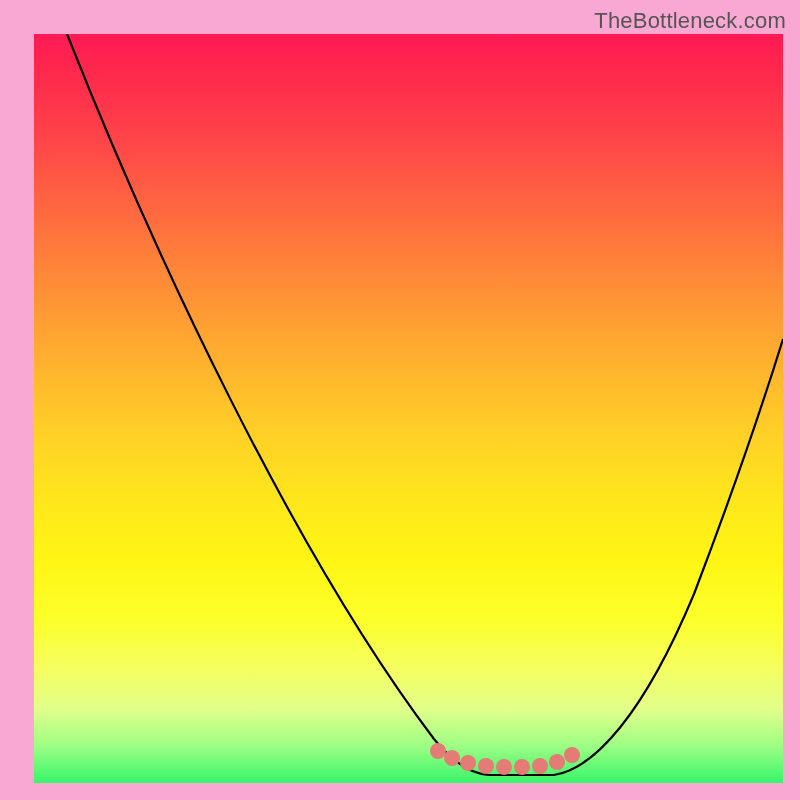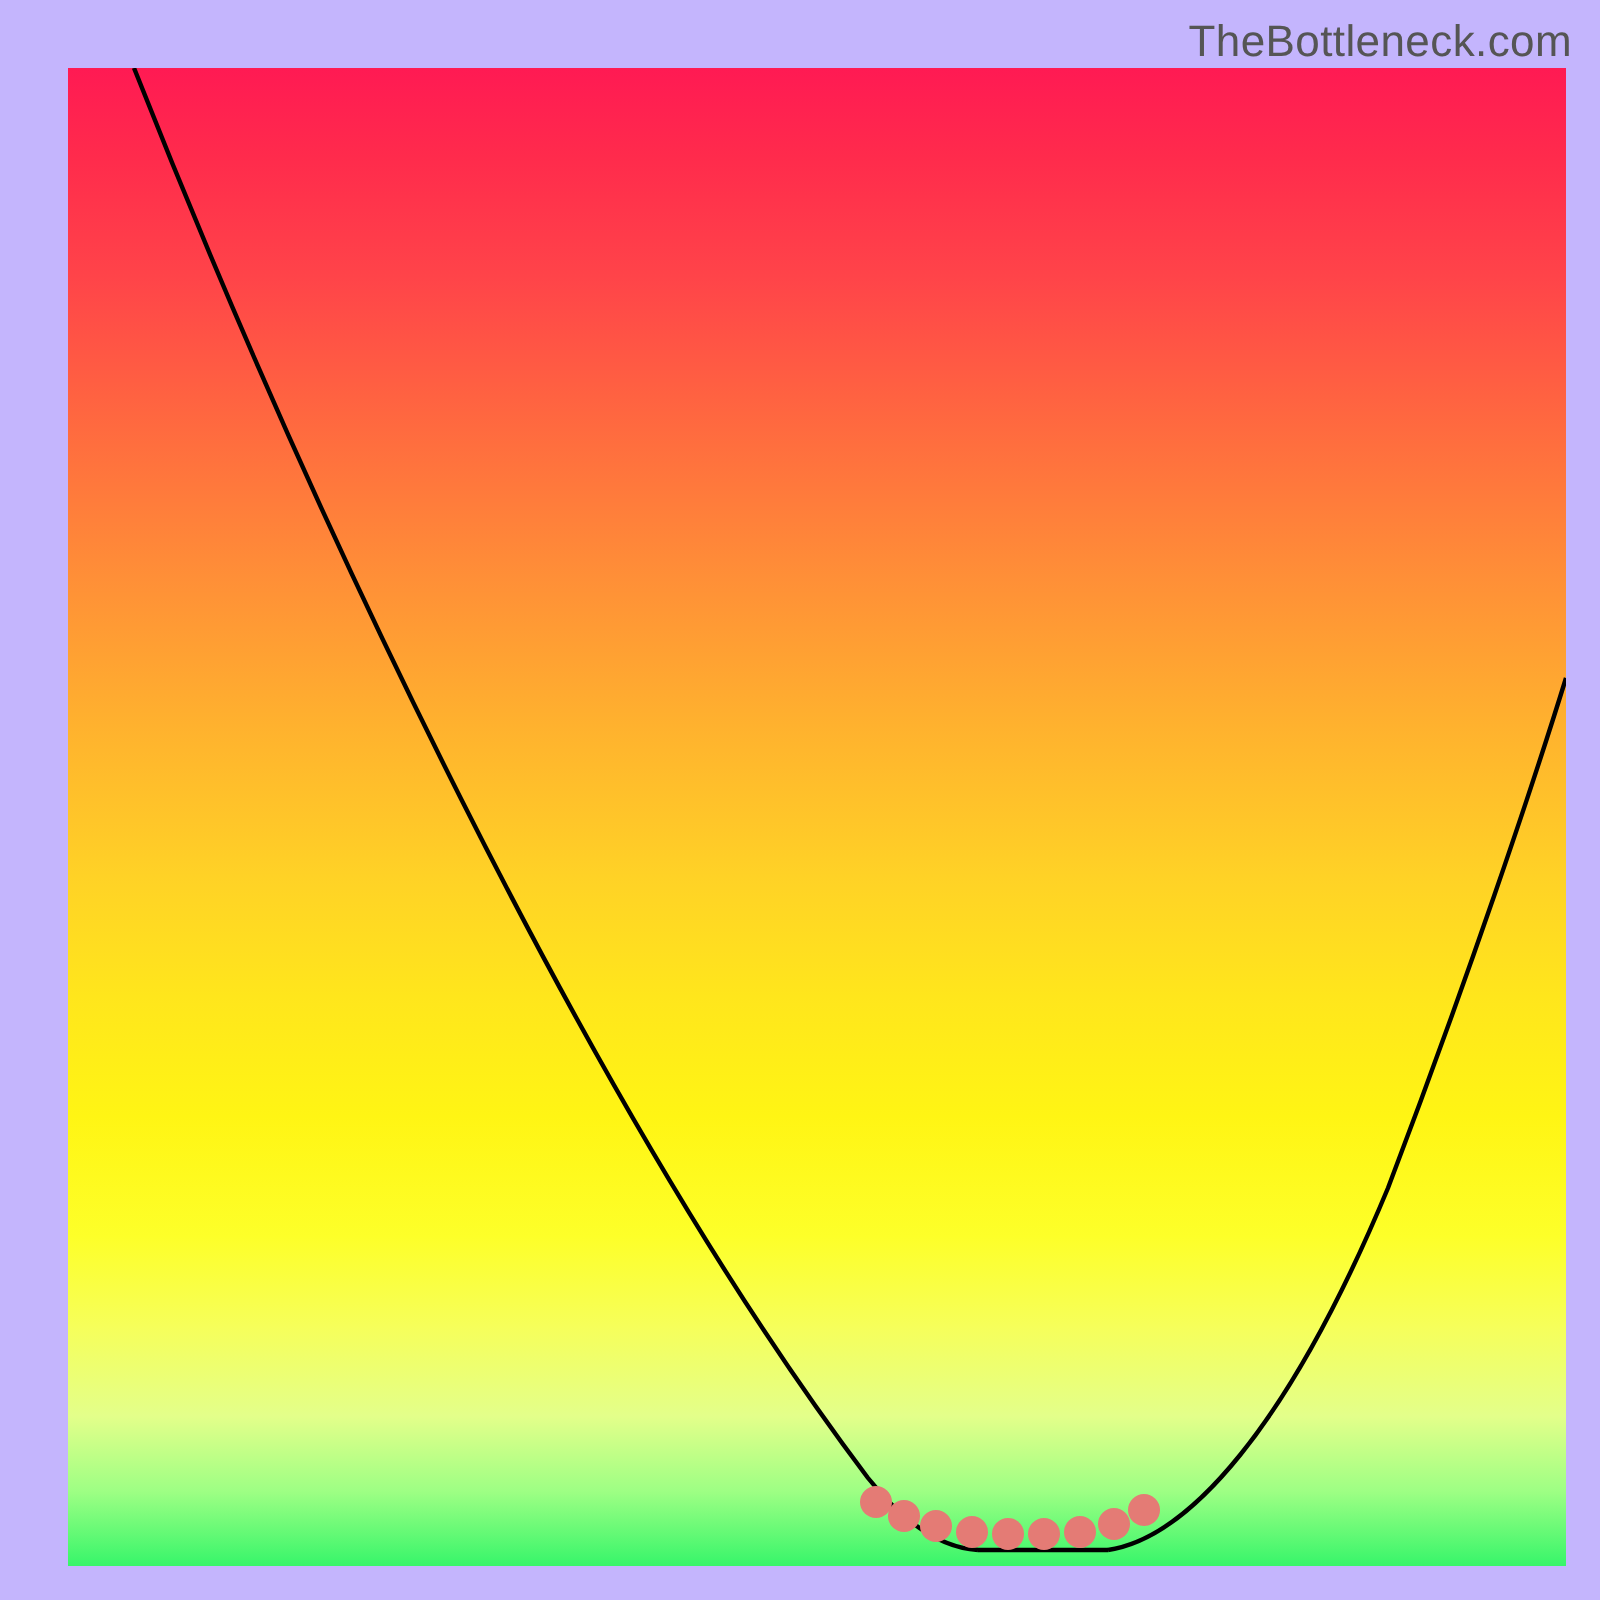--- a/index.html
+++ b/index.html
@@ -1,21 +1,21 @@
 <!DOCTYPE html>
 <html><head>
 <meta charset="utf-8">
 <style>
   * { margin: 0; padding: 0; box-sizing: border-box; }
   html, body { width: 800px; height: 800px; overflow: hidden; background: #000; }
   .frame {
     position: relative;
     width: 800px;
     height: 800px;
-    background: #c4b5fd;
+    background: #f9a8d4;
   }
   .watermark {
     position: absolute;
     top: 8px;
     right: 14px;
     font-family: Arial, Helvetica, sans-serif;
     font-size: 22px;
     color: #555;
     letter-spacing: 0.2px;
     z-index: 5;

